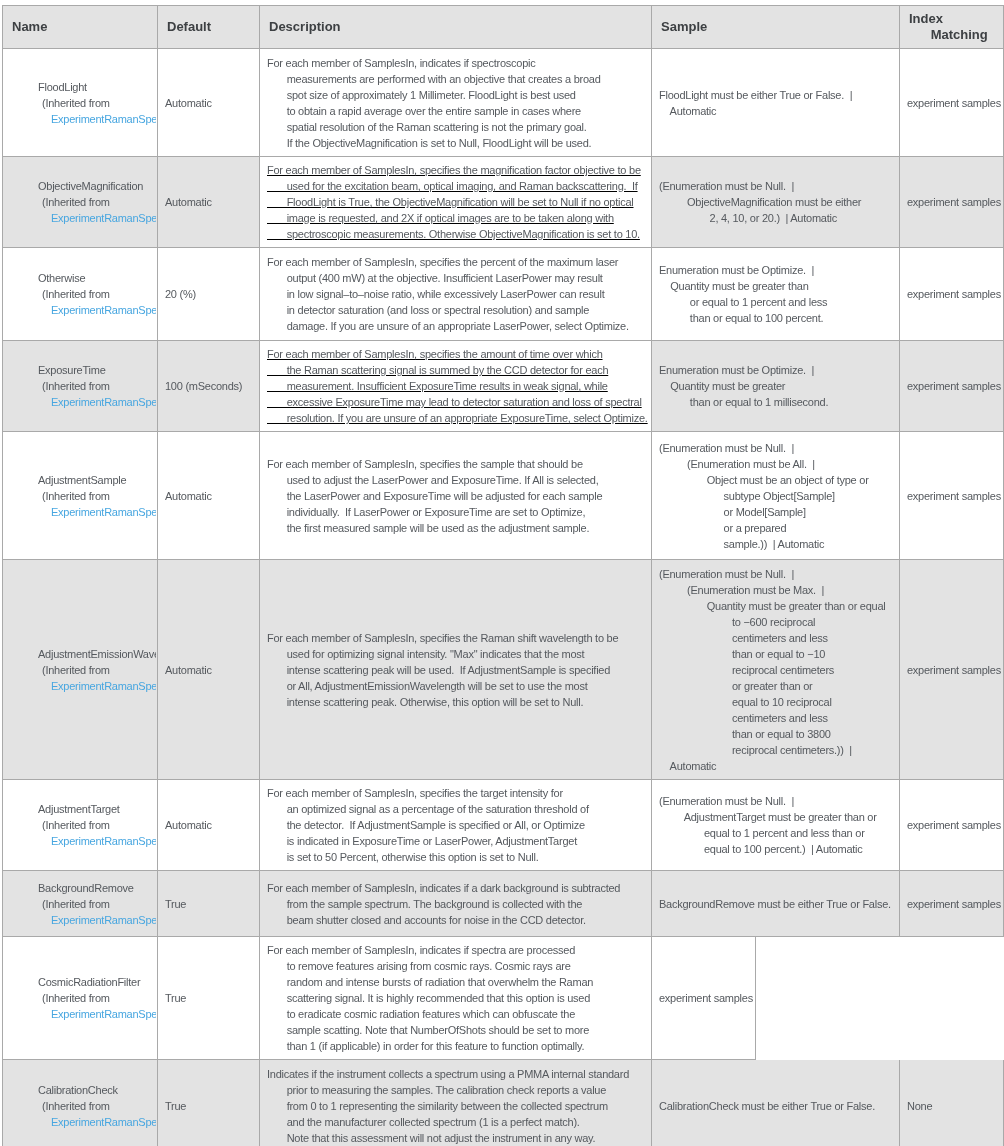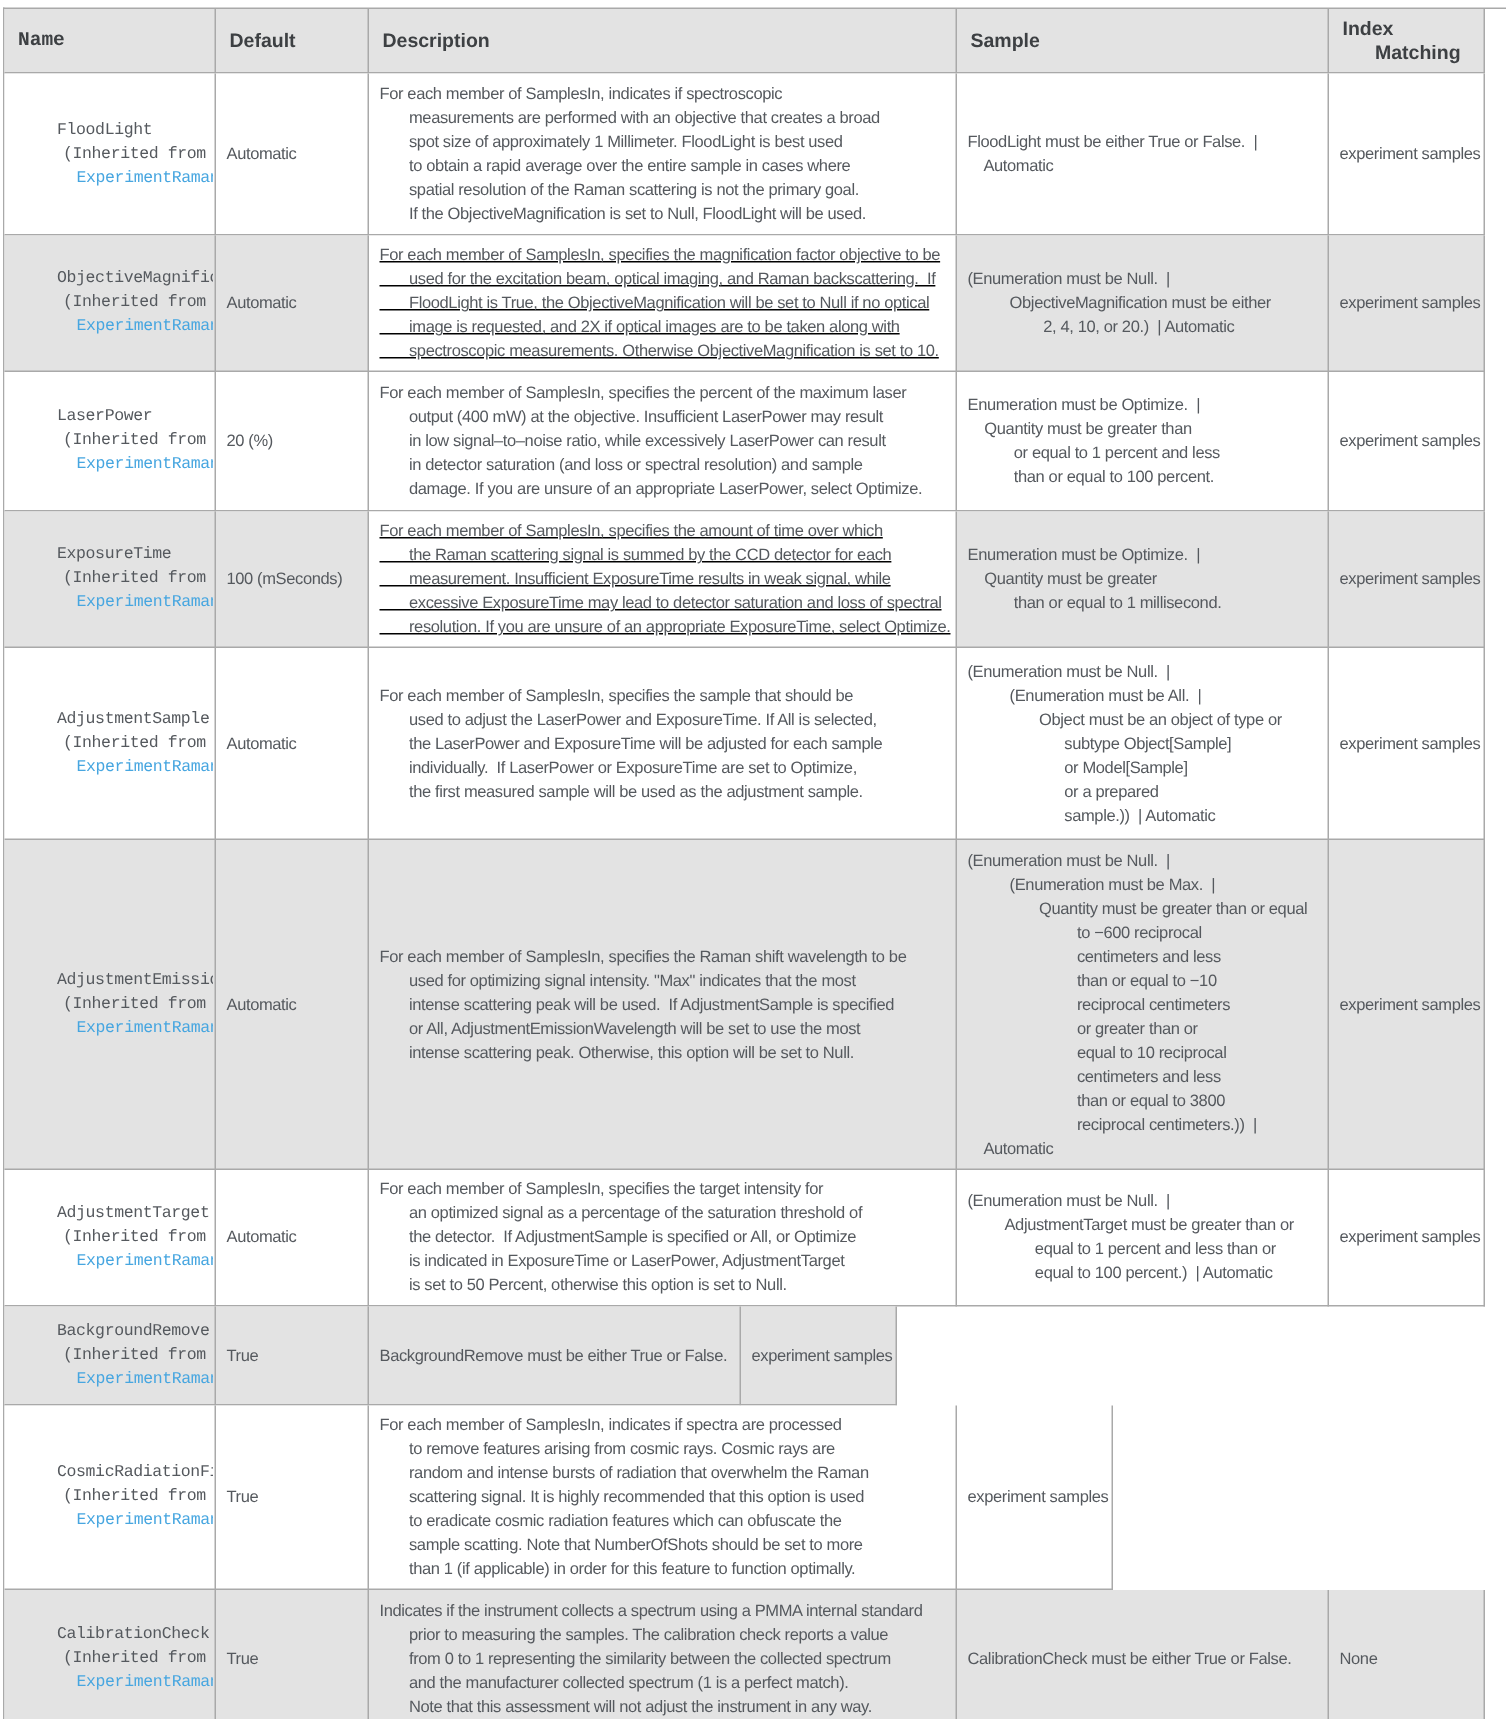--- a/index.html
+++ b/index.html
@@ -12,21 +12,21 @@
     border-top:1px solid #a9a9a9; border-left:1px solid #a9a9a9;
     background:#ffffff;
   }
   .row { display:flex; align-items:stretch; }
   .cell {
     box-sizing:border-box; overflow:hidden;
     border-right:1px solid #a9a9a9; border-bottom:1px solid #a9a9a9;
     display:flex; align-items:center; padding:5px 6px 5px 7px;
     background:#ffffff;
   }
-  .c-name { width:141px;font-family:Liberation Mono, monospace; }
+  .c-name { width:155px; }
   .c-def  { width:102px; }
   .c-desc { width:392px; }
   .c-pat  { width:248px; }
   .c-idx  { width:104px; }
   .gray .cell { background:#e3e3e3; }
   .gray.desc-white .c-desc { background:#ffffff;text-decoration:underline; }
   .hdr .cell { background:#e3e3e3; padding-left:9px; }
   .pre {
     white-space:pre; font-size:11px; line-height:16px;
     color:#55595e; letter-spacing:-0.25px;
@@ -122,21 +122,21 @@
                   2, 4, 10, or 20.)  | Automatic</div>
         </div>
       <div class="cell c-idx">
           <div class="pre">experiment samples</div>
         </div>
     </div>
 
     <div class="row" style="min-height:93px;">
       <div class="cell c-name">
         <div class="name-box">
-          <div class="name-line">LaserPower</div>
+          <div class="name-line">Otherwise</div>
           <div class="name-line inh">(Inherited from</div>
           <a class="doc-link">ExperimentRamanSpectroscopy])</a>
         </div>
       </div>
       <div class="cell c-def">
           <div class="pre">20 (%)</div>
         </div>
       <div class="cell c-desc">
           <div class="pre">For each member of SamplesIn, specifies the percent of the maximum laser
        output (400 mW) at the objective. Insufficient LaserPower may result
@@ -286,20 +286,25 @@
       <div class="cell c-name">
         <div class="name-box">
           <div class="name-line">BackgroundRemove</div>
           <div class="name-line inh">(Inherited from</div>
           <a class="doc-link">ExperimentRamanSpectroscopy])</a>
         </div>
       </div>
       <div class="cell c-def">
           <div class="pre">True</div>
         </div>
+      <div class="cell c-desc">
+          <div class="pre">For each member of SamplesIn, indicates if a dark background is subtracted
+       from the sample spectrum. The background is collected with the
+       beam shutter closed and accounts for noise in the CCD detector.</div>
+        </div>
       <div class="cell c-pat">
           <div class="pre">BackgroundRemove must be either True or False.</div>
         </div>
       <div class="cell c-idx">
           <div class="pre">experiment samples</div>
         </div>
     </div>
 
     <div class="row" style="min-height:120px;">
       <div class="cell c-name">

